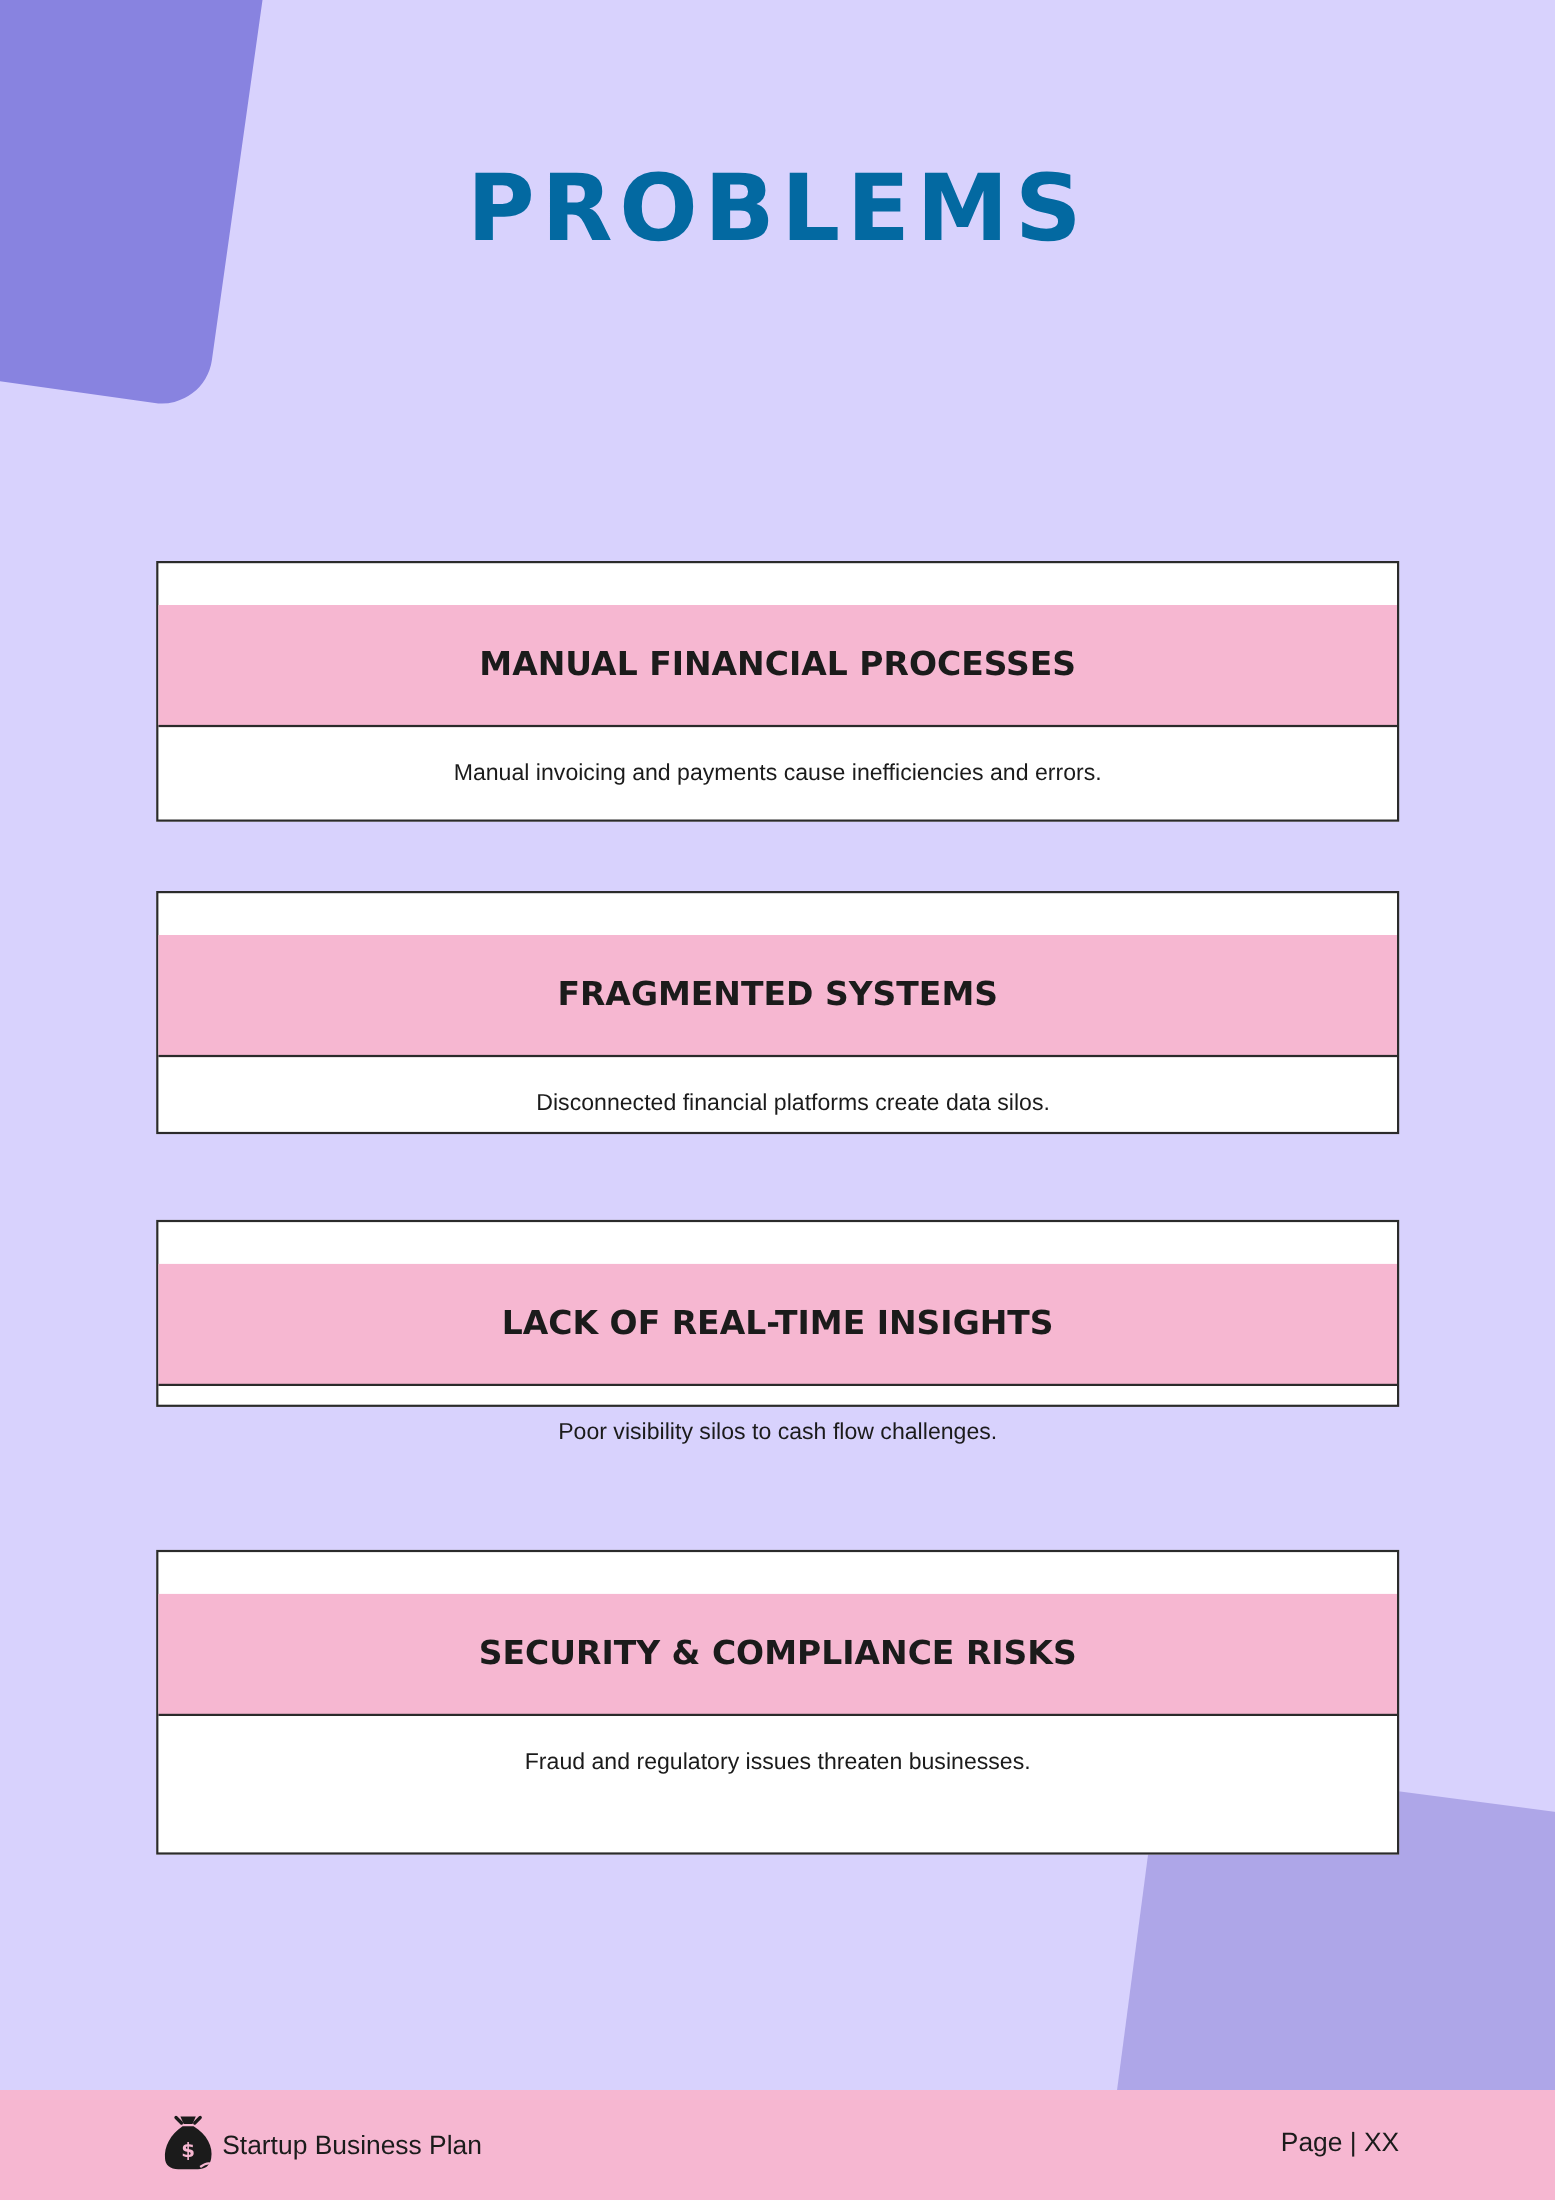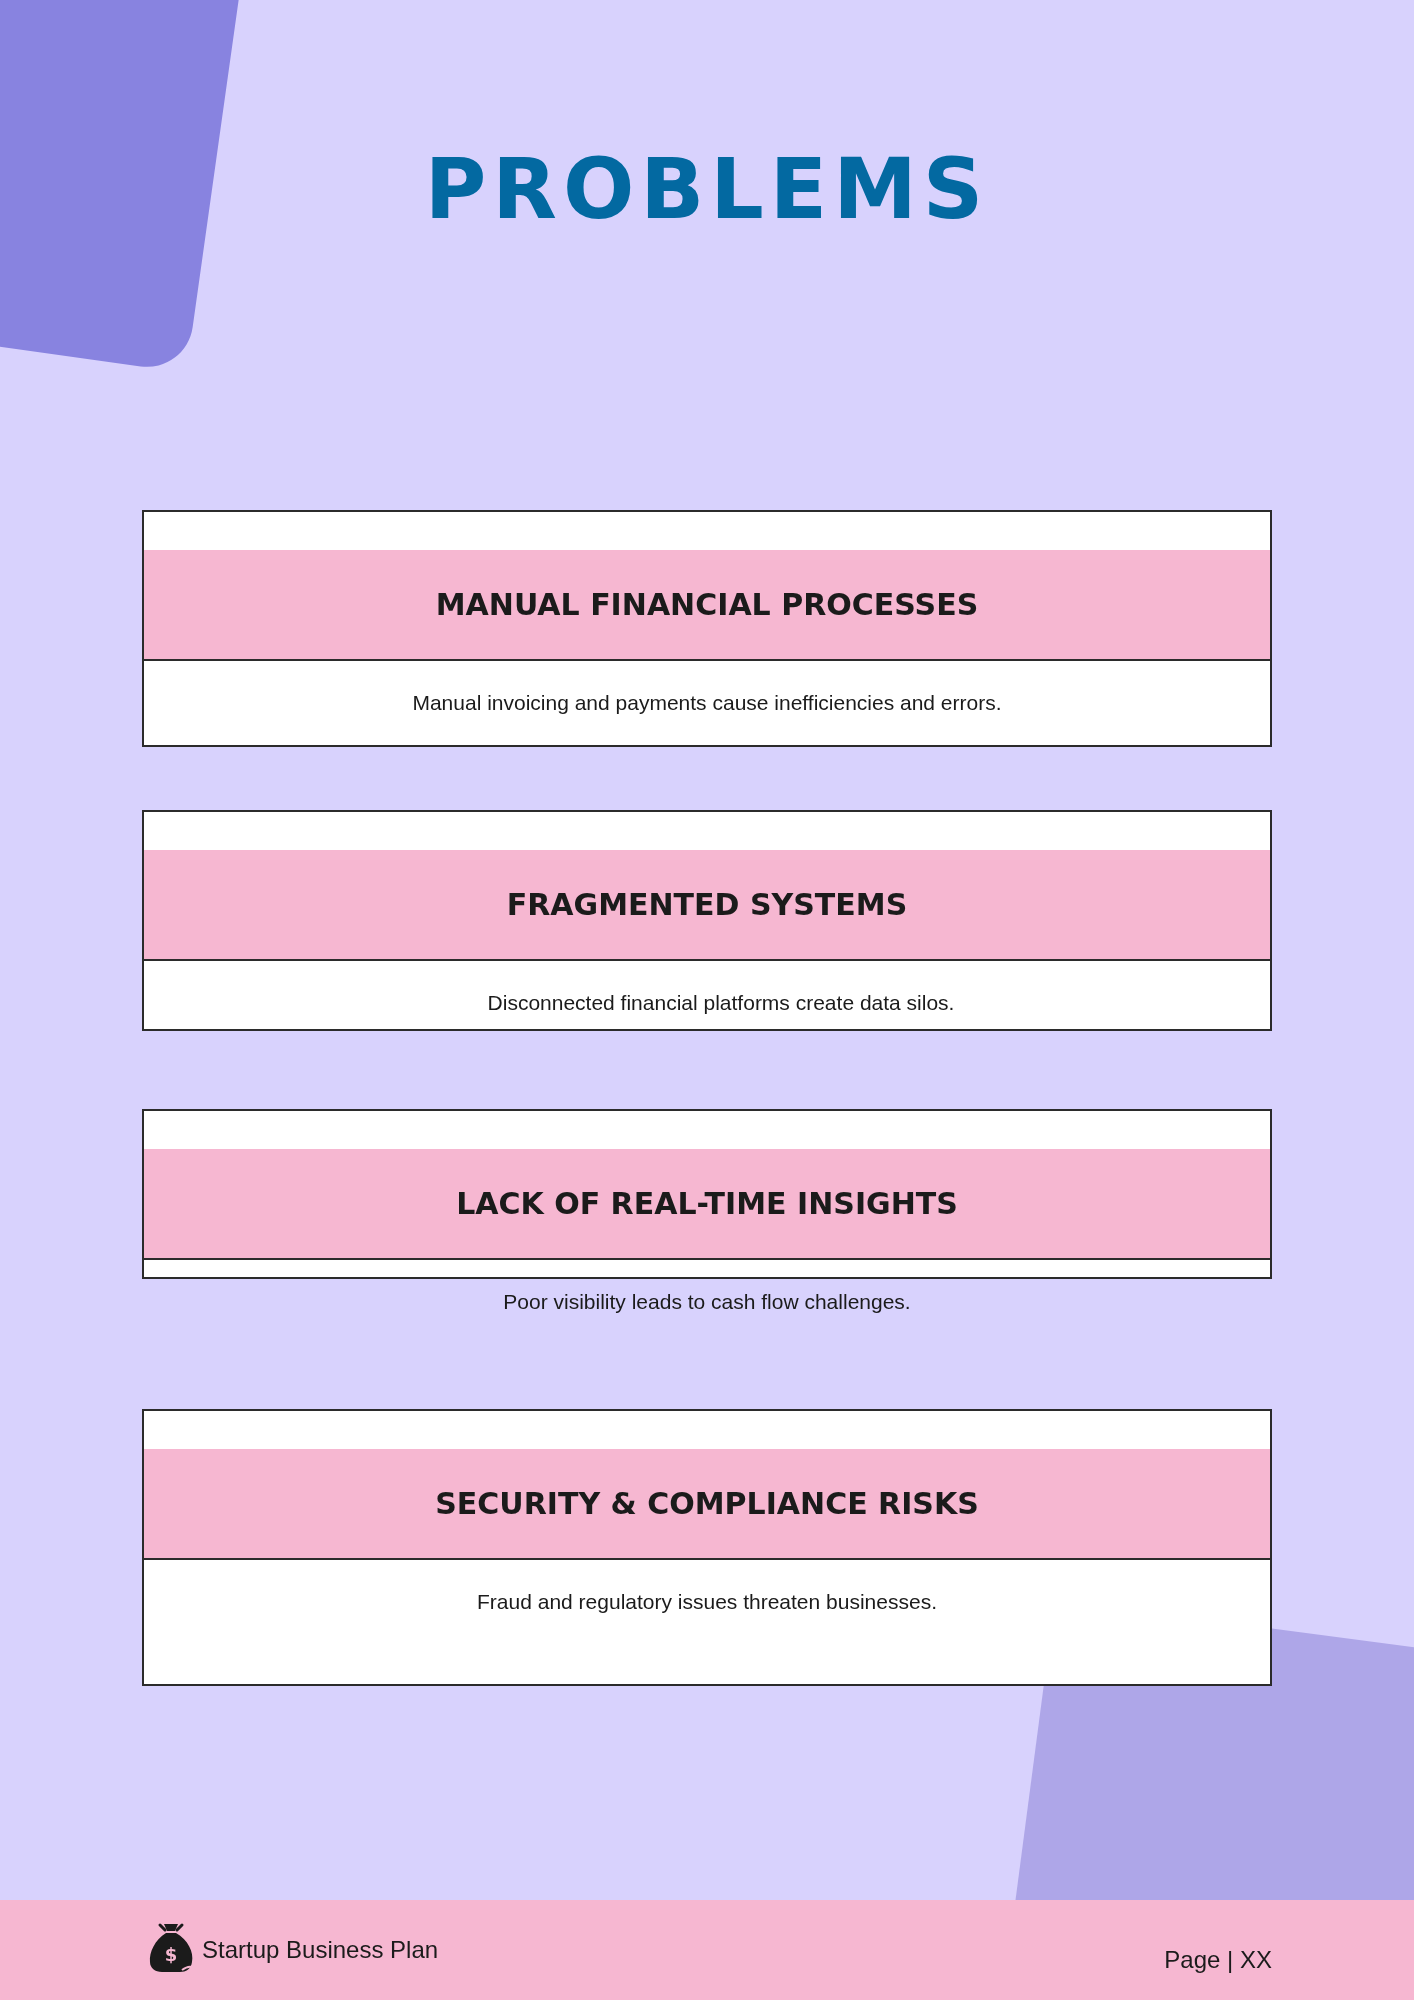--- a/index.html
+++ b/index.html
@@ -77,21 +77,21 @@
       display: flex; align-items: center;
       gap: 8px;
     }
     .footer-text {
       font-family: "Liberation Sans", sans-serif;
       font-size: 24px;
       color: #1b1b1b;
     }
     .footer-right {
       position: absolute;
-      right: 142px; top: 46px; text-align: right;
+      right: 142px; top: 34px; text-align: right;
     }
   </style>
 </head>
 <body>
 
 <div class="deco-top"></div>
 <div class="deco-bottom"></div>
 
 <div class="title">PROBLEMS</div>
 
@@ -100,21 +100,21 @@
   <div class="card-body" style="height:124px;">Manual invoicing and payments cause inefficiencies and errors.</div>
 </div>
 
 <div class="card" style="top:810px; height:221px;">
   <div class="card-header">FRAGMENTED SYSTEMS</div>
   <div class="card-body" style="height:132px;padding-left:28px;">Disconnected financial platforms create data silos.</div>
 </div>
 
 <div class="card" style="top:1109px; height:170px;">
   <div class="card-header">LACK OF REAL-TIME INSIGHTS</div>
-  <div class="card-body" style="height:109px;">Poor visibility leads to cash flow challenges.</div>
+  <div class="card-body" style="height:109px;">Poor visibility silos to cash flow challenges.</div>
 </div>
 
 <div class="card" style="top:1409px; height:277px;">
   <div class="card-header">SECURITY &amp; COMPLIANCE RISKS</div>
   <div class="card-body" style="height:108px;">Fraud and regulatory issues threaten businesses.</div>
 </div>
 
 <div class="footer">
   <div class="footer-left">
     <span>

